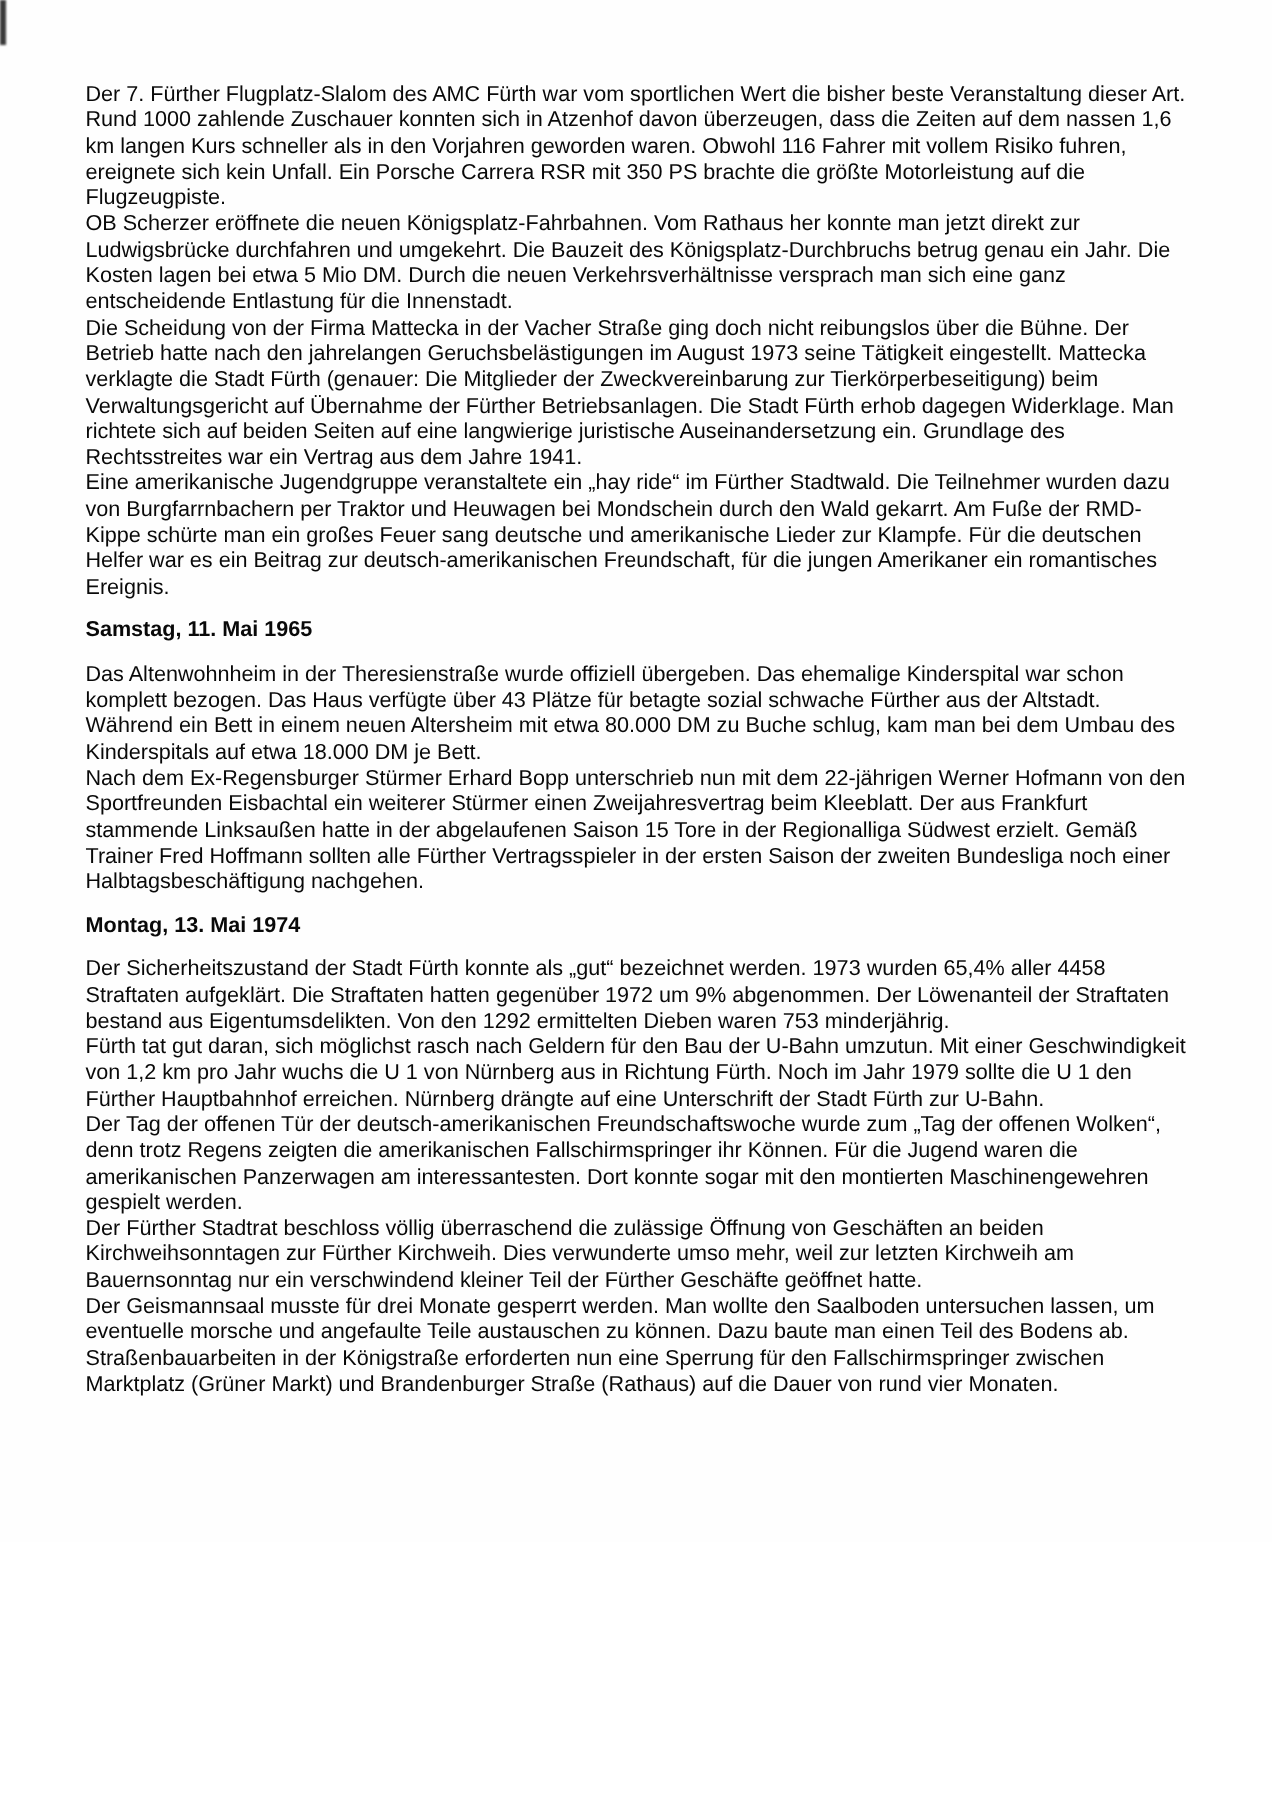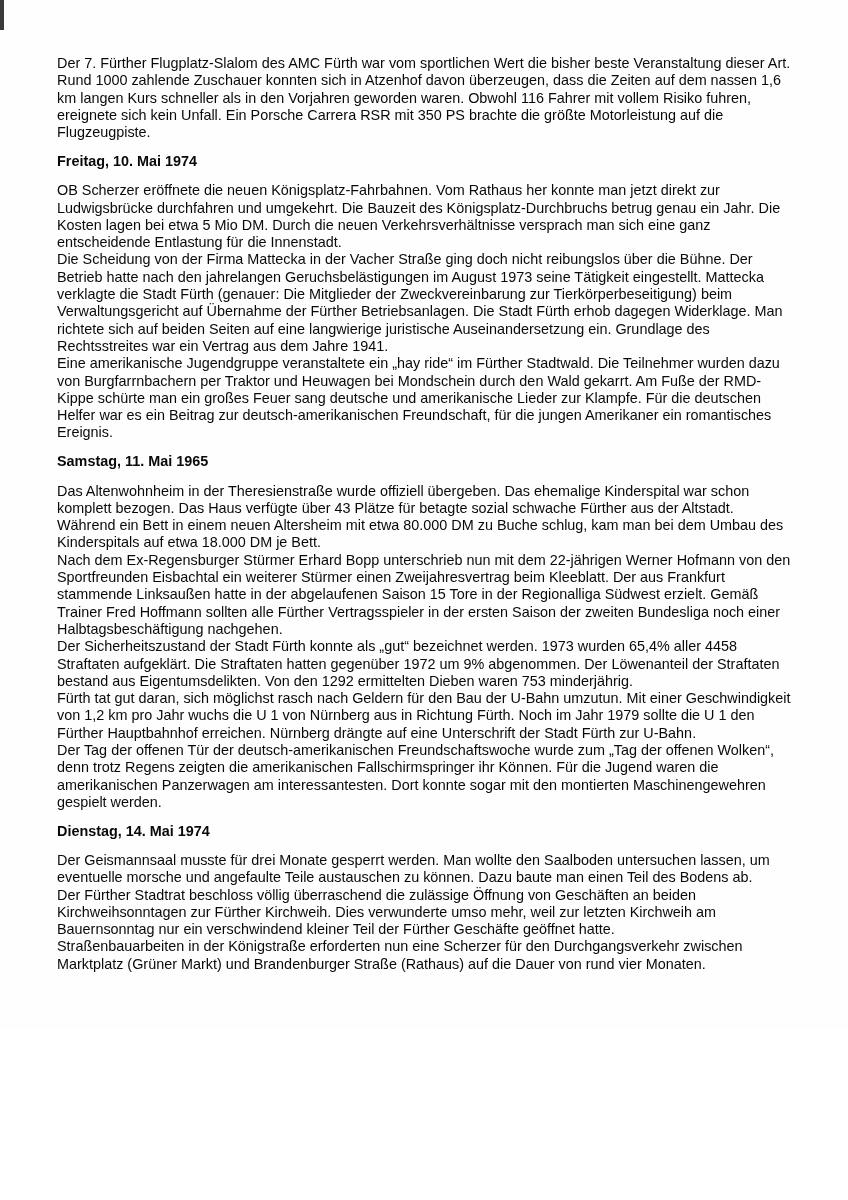--- a/index.html
+++ b/index.html
@@ -65,37 +65,36 @@
 <body>
 
 <div class="page">
 
   <div class="scan-mark-topleft"></div>
 
   <main class="content">
 
     <p class="para">Der 7. Fürther Flugplatz-Slalom des AMC Fürth war vom sportlichen Wert die bisher beste Veranstaltung dieser Art. Rund 1000 zahlende Zuschauer konnten sich in Atzenhof davon überzeugen, dass die Zeiten auf dem nassen 1,6 km langen Kurs schneller als in den Vorjahren geworden waren. Obwohl 116 Fahrer mit vollem Risiko fuhren, ereignete sich kein Unfall. Ein Porsche Carrera RSR mit 350 PS brachte die größte Motorleistung auf die Flugzeugpiste.</p>
 
-    <h2 class="date-heading">Freitag, 10. Mai 1974</h2>
     <p class="para">OB Scherzer eröffnete die neuen Königsplatz-Fahrbahnen. Vom Rathaus her konnte man jetzt direkt zur Ludwigsbrücke durchfahren und umgekehrt. Die Bauzeit des Königsplatz-Durchbruchs betrug genau ein Jahr. Die Kosten lagen bei etwa 5 Mio DM. Durch die neuen Verkehrsverhältnisse versprach man sich eine ganz entscheidende Entlastung für die Innenstadt.</p>
     <p class="para">Die Scheidung von der Firma Mattecka in der Vacher Straße ging doch nicht reibungslos über die Bühne. Der Betrieb hatte nach den jahrelangen Geruchsbelästigungen im August 1973 seine Tätigkeit eingestellt. Mattecka verklagte die Stadt Fürth (genauer: Die Mitglieder der Zweckvereinbarung zur Tierkörperbeseitigung) beim Verwaltungsgericht auf Übernahme der Fürther Betriebsanlagen. Die Stadt Fürth erhob dagegen Widerklage. Man richtete sich auf beiden Seiten auf eine langwierige juristische Auseinandersetzung ein. Grundlage des Rechtsstreites war ein Vertrag aus dem Jahre 1941.</p>
     <p class="para">Eine amerikanische Jugendgruppe veranstaltete ein „hay ride“ im Fürther Stadtwald. Die Teilnehmer wurden dazu von Burgfarrnbachern per Traktor und Heuwagen bei Mondschein durch den Wald gekarrt. Am Fuße der RMD-Kippe schürte man ein großes Feuer sang deutsche und amerikanische Lieder zur Klampfe. Für die deutschen Helfer war es ein Beitrag zur deutsch-amerikanischen Freundschaft, für die jungen Amerikaner ein romantisches Ereignis.</p>
 
     <h2 class="date-heading">Samstag, 11. Mai 1965</h2>
     <p class="para">Das Altenwohnheim in der Theresienstraße wurde offiziell übergeben. Das ehemalige Kinderspital war schon komplett bezogen. Das Haus verfügte über 43 Plätze für betagte sozial schwache Fürther aus der Altstadt. Während ein Bett in einem neuen Altersheim mit etwa 80.000 DM zu Buche schlug, kam man bei dem Umbau des Kinderspitals auf etwa 18.000 DM je Bett.</p>
     <p class="para">Nach dem Ex-Regensburger Stürmer Erhard Bopp unterschrieb nun mit dem 22-jährigen Werner Hofmann von den Sportfreunden Eisbachtal ein weiterer Stürmer einen Zweijahresvertrag beim Kleeblatt. Der aus Frankfurt stammende Linksaußen hatte in der abgelaufenen Saison 15 Tore in der Regionalliga Südwest erzielt. Gemäß Trainer Fred Hoffmann sollten alle Fürther Vertragsspieler in der ersten Saison der zweiten Bundesliga noch einer Halbtagsbeschäftigung nachgehen.</p>
 
+    <h2 class="date-heading">Montag, 13. Mai 1974</h2>
     <p class="para">Der Sicherheitszustand der Stadt Fürth konnte als „gut“ bezeichnet werden. 1973 wurden 65,4% aller 4458 Straftaten aufgeklärt. Die Straftaten hatten gegenüber 1972 um 9% abgenommen. Der Löwenanteil der Straftaten bestand aus Eigentumsdelikten. Von den 1292 ermittelten Dieben waren 753 minderjährig.</p>
     <p class="para">Fürth tat gut daran, sich möglichst rasch nach Geldern für den Bau der U-Bahn umzutun. Mit einer Geschwindigkeit von 1,2 km pro Jahr wuchs die U 1 von Nürnberg aus in Richtung Fürth. Noch im Jahr 1979 sollte die U 1 den Fürther Hauptbahnhof erreichen. Nürnberg drängte auf eine Unterschrift der Stadt Fürth zur U-Bahn.</p>
     <p class="para">Der Tag der offenen Tür der deutsch-amerikanischen Freundschaftswoche wurde zum „Tag der offenen Wolken“, denn trotz Regens zeigten die amerikanischen Fallschirmspringer ihr Können. Für die Jugend waren die amerikanischen Panzerwagen am interessantesten. Dort konnte sogar mit den montierten Maschinengewehren gespielt werden.</p>
 
-    <h2 class="date-heading">Dienstag, 14. Mai 1974</h2>
+    <p class="para">Der Fürther Stadtrat beschloss völlig überraschend die zulässige Öffnung von Geschäften an beiden Kirchweihsonntagen zur Fürther Kirchweih. Dies verwunderte umso mehr, weil zur letzten Kirchweih am Bauernsonntag nur ein verschwindend kleiner Teil der Fürther Geschäfte geöffnet hatte.</p>
     <p class="para">Der Geismannsaal musste für drei Monate gesperrt werden. Man wollte den Saalboden untersuchen lassen, um eventuelle morsche und angefaulte Teile austauschen zu können. Dazu baute man einen Teil des Bodens ab.</p>
-    <p class="para">Der Fürther Stadtrat beschloss völlig überraschend die zulässige Öffnung von Geschäften an beiden Kirchweihsonntagen zur Fürther Kirchweih. Dies verwunderte umso mehr, weil zur letzten Kirchweih am Bauernsonntag nur ein verschwindend kleiner Teil der Fürther Geschäfte geöffnet hatte.</p>
-    <p class="para">Straßenbauarbeiten in der Königstraße erforderten nun eine Scherzer für den Durchgangsverkehr zwischen Marktplatz (Grüner Markt) und Brandenburger Straße (Rathaus) auf die Dauer von rund vier Monaten.</p>
+    <p class="para">Straßenbauarbeiten in der Königstraße erforderten nun eine Sperrung für den Fallschirmspringer zwischen Marktplatz (Grüner Markt) und Brandenburger Straße (Rathaus) auf die Dauer von rund vier Monaten.</p>
 
   </main>
 
   <footer class="page-number">24</footer>
 
   <div class="scan-mark-bottom"></div>
 
 </div>
 
 </body></html>

